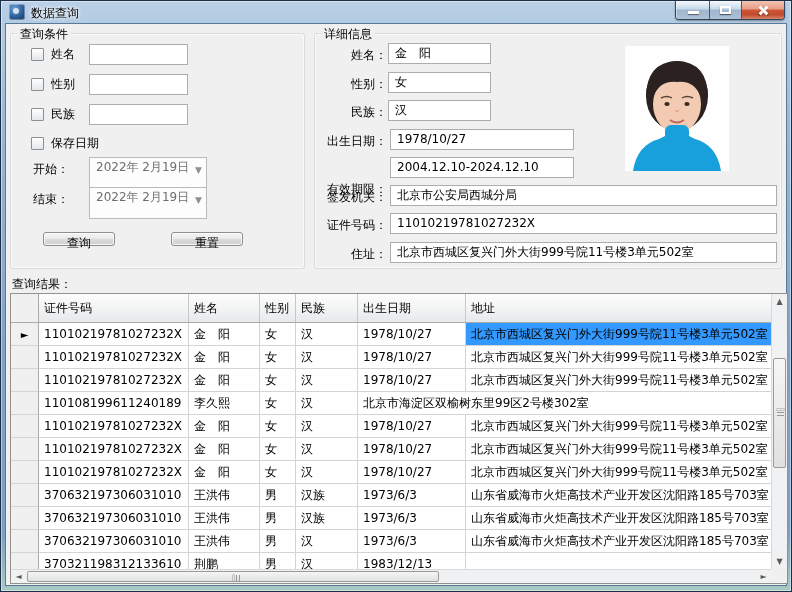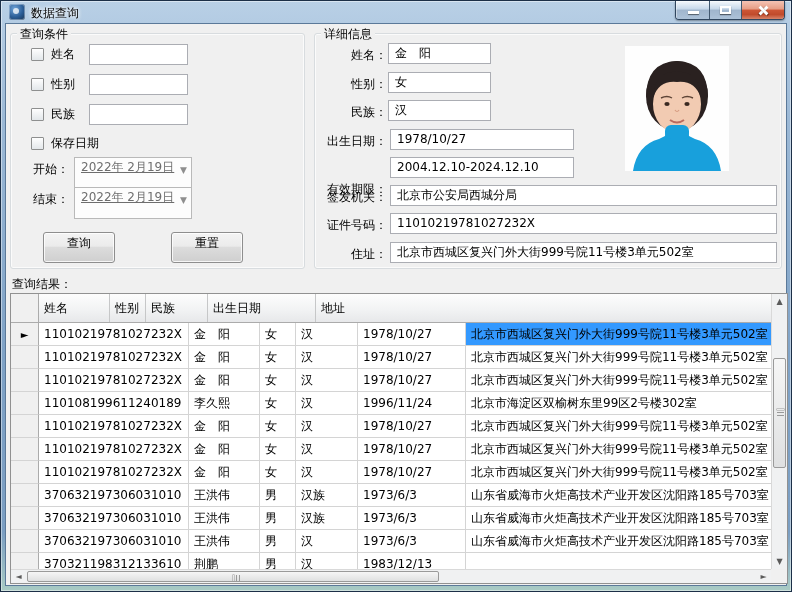--- a/index.html
+++ b/index.html
@@ -49,25 +49,25 @@
   .gb-detail { left:308px; top:9px; width:468px; height:236px; }
 
   
   .chk-row { position:absolute; left:20px; height:21px; display:flex; align-items:center; }
   .checkbox { width:13px; height:13px; border:1px solid #8e8f8f; border-radius:1px;
     background:linear-gradient(180deg,#fefefe,#e3e7ea); margin-right:7px; flex:0 0 auto; }
   .chk-label { white-space:nowrap; }
   .q-input { position:absolute; left:78px; width:99px; height:21px; background:#fff; border:1px solid #abadb3; }
 
   .date-label { position:absolute; left:22px; white-space:nowrap; }
-  .date-combo { position:absolute; left:63px; width:118px; height:32px; background:#fdfdfd;
-    border:1px solid #b9b9b9; color:#6e6e6e; line-height:18px; padding-left:6px;text-decoration:underline; }
+  .date-combo { position:absolute; left:78px; width:118px; height:32px; background:#fdfdfd;
+    border:1px solid #b9b9b9; color:#6e6e6e; line-height:18px; padding-left:6px; }
   .date-combo .dd-arrow { position:absolute; right:4px; top:3px; font-size:9px; color:#8f8f8f; }
 
-  .win-btn { position:absolute; width:72px; height:31px; border:1px solid #8e8e8e; border-radius:3px;
+  .win-btn { position:absolute; width:72px; height:14px; border:1px solid #8e8e8e; border-radius:3px;
     background:linear-gradient(180deg,#f4f4f4 0%,#ebebeb 45%,#dcdcdc 50%,#cfcfcf 100%);
     text-align:center; line-height:20px; box-shadow: inset 0 0 0 1px rgba(255,255,255,.8); }
 
   
   .dt-label { position:absolute; left:2px; width:70px; text-align:right; white-space:nowrap; }
   .dt-input { position:absolute; background:#fff; border:1px solid #abadb3; height:21px;
     line-height:19px; padding-left:6px; white-space:pre; overflow:hidden; }
   .w-short { left:73px; width:103px; } .w-med { left:75px; width:184px; } .w-long { left:75px; width:387px; }
 
   .photo { position:absolute; left:310px; top:12px; width:104px; height:125px; background:#fff; }
@@ -229,20 +229,21 @@
       </div>
     </div>
 
     <span class="results-label">查询结果：</span>
 
     <div class="grid">
       <div class="grid-main">
 
         <div class="grid-header">
           <div class="gh c-rowhdr"></div>
+          <div class="gh c-id">证件号码</div>
           <div class="gh c-name">姓名</div>
           <div class="gh c-sex">性别</div>
           <div class="gh c-eth">民族</div>
           <div class="gh c-birth">出生日期</div>
           <div class="gh c-addr">地址</div>
         </div>
 
         <div class="grid-row">
           <div class="gc c-rowhdr"><span class="marker">►</span></div>
           <div class="gc c-id">11010219781027232X</div>
@@ -272,21 +273,20 @@
           <div class="gc c-birth">1978/10/27</div>
           <div class="gc c-addr">北京市西城区复兴门外大街999号院11号楼3单元502室</div>
         </div>
 
         <div class="grid-row">
           <div class="gc c-rowhdr"></div>
           <div class="gc c-id">110108199611240189</div>
           <div class="gc c-name">李久熙</div>
           <div class="gc c-sex">女</div>
           <div class="gc c-eth">汉</div>
-          <div class="gc c-birth">1996/11/24</div>
           <div class="gc c-addr">北京市海淀区双榆树东里99区2号楼302室</div>
         </div>
 
         <div class="grid-row">
           <div class="gc c-rowhdr"></div>
           <div class="gc c-id">11010219781027232X</div>
           <div class="gc c-name">金　阳</div>
           <div class="gc c-sex">女</div>
           <div class="gc c-eth">汉</div>
           <div class="gc c-birth">1978/10/27</div>

